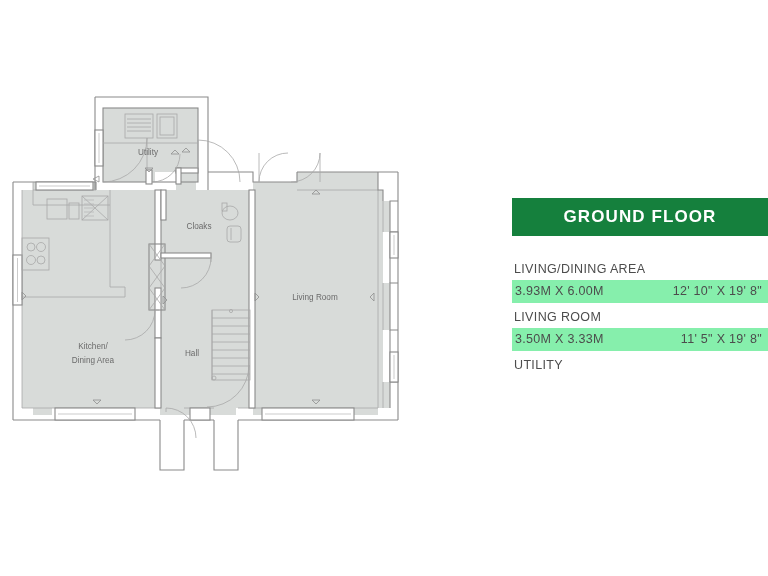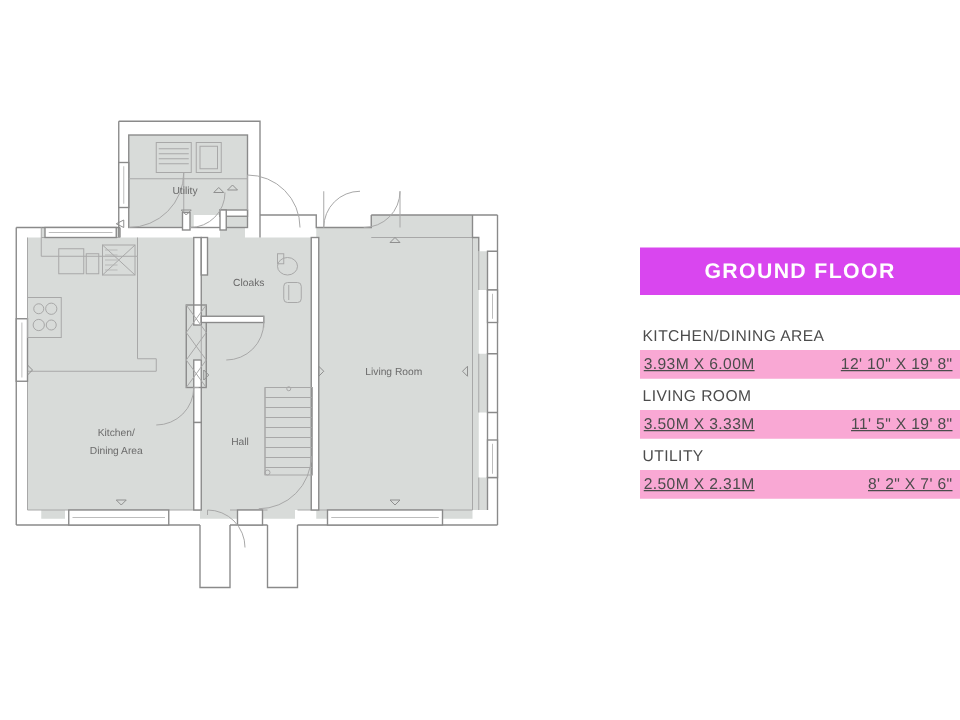--- a/index.html
+++ b/index.html
@@ -12,45 +12,44 @@
     position:relative;
   }
   #plan-wrap{
     position:absolute;left:0;top:0;width:430px;height:576px;
   }
   #plan-svg{display:block;}
   #legend{
     position:absolute;left:512px;top:198px;width:256px;
   }
   #legend-header{
-    background:#d946ef;
+    background:#15803d;
     height:38px;
     display:flex;align-items:center;justify-content:center;
     color:#ffffff;
     font-size:17px;
     font-weight:bold;
     letter-spacing:1.1px;
   }
   .legend-block{margin-top:0;}
   .room-name{
     font-size:12.5px;
     color:#4c4c4c;
     letter-spacing:.35px;
     padding:7px 2px 4px 2px;
   }
   .dim-row{
-    background:#f9a8d4;
+    background:#86efac;
     display:flex;
     justify-content:space-between;
     align-items:center;
     padding:4px 6px 5px 3px;
     font-size:12.5px;
     color:#4c4c4c;
     letter-spacing:.3px;
-    text-decoration:underline;
   }
   .dim-imp{color:#4c4c4c;}
   .legend-body{margin-top:19px;}
 </style>
 </head>
 <body>
 
 <div id="plan-wrap">
 <svg id="plan-svg" width="430" height="576" viewBox="0 0 430 576">
 
@@ -301,37 +300,33 @@
 
 <div id="legend">
 
   <div id="legend-header">
     <span>GROUND FLOOR</span>
   </div>
 
   <div class="legend-body">
 
     <div class="legend-block">
-      <div class="room-name">KITCHEN/DINING AREA</div>
+      <div class="room-name">LIVING/DINING AREA</div>
       <div class="dim-row">
         <span>3.93M X 6.00M</span>
         <span class="dim-imp">12' 10" X 19' 8"</span>
       </div>
     </div>
 
     <div class="legend-block">
       <div class="room-name">LIVING ROOM</div>
       <div class="dim-row">
         <span>3.50M X 3.33M</span>
         <span class="dim-imp">11' 5" X 19' 8"</span>
       </div>
     </div>
 
     <div class="legend-block">
       <div class="room-name">UTILITY</div>
-      <div class="dim-row">
-        <span>2.50M X 2.31M</span>
-        <span class="dim-imp">8' 2" X 7' 6"</span>
-      </div>
     </div>
 
   </div>
 </div>
 
 </body></html>

